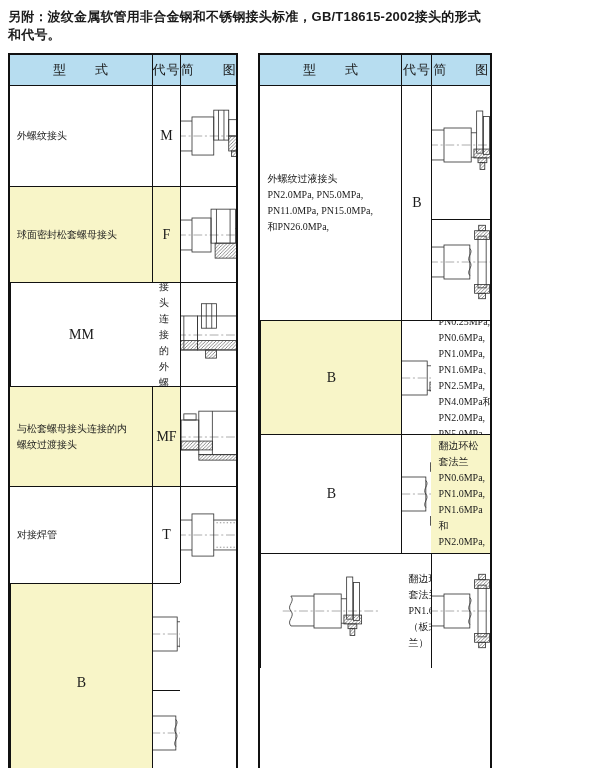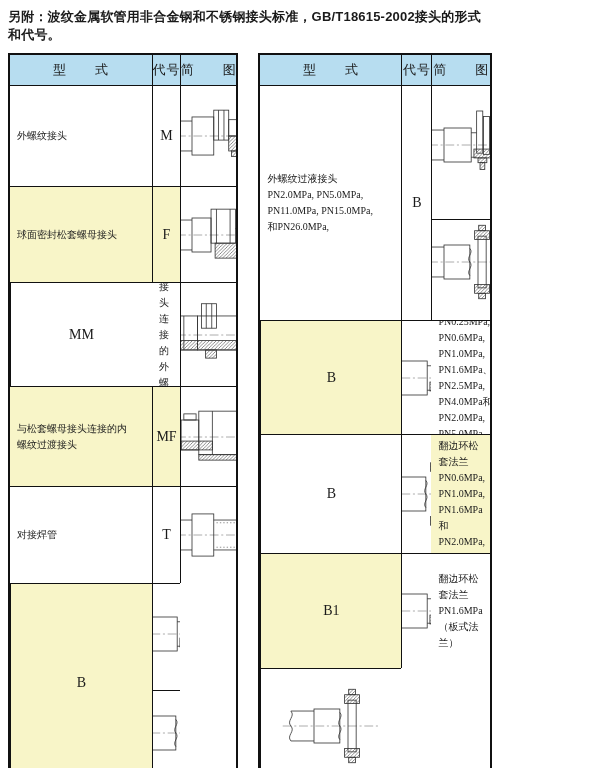--- a/index.html
+++ b/index.html
@@ -260,21 +260,20 @@
           <svg class="dg">
             <use href="#sym-flg-collar"></use>
           </svg>
         </div>
 
       <div class="c c0 tc hl">
           <span>翻边环松套法兰
 PN0.6MPa, PN1.0MPa,
 PN1.6MPa和PN2.0MPa,</span>
         </div>
-      <div class="c cc hl">B1</div>
       <div class="c dc">
           <svg class="dg">
             <use href="#sym-flg-plate"></use>
           </svg>
         </div>
 
       <div class="c c0 tc">
           <span>翻边环松套法兰
 PN1.6MPa（板式法兰）</span>
         </div>

